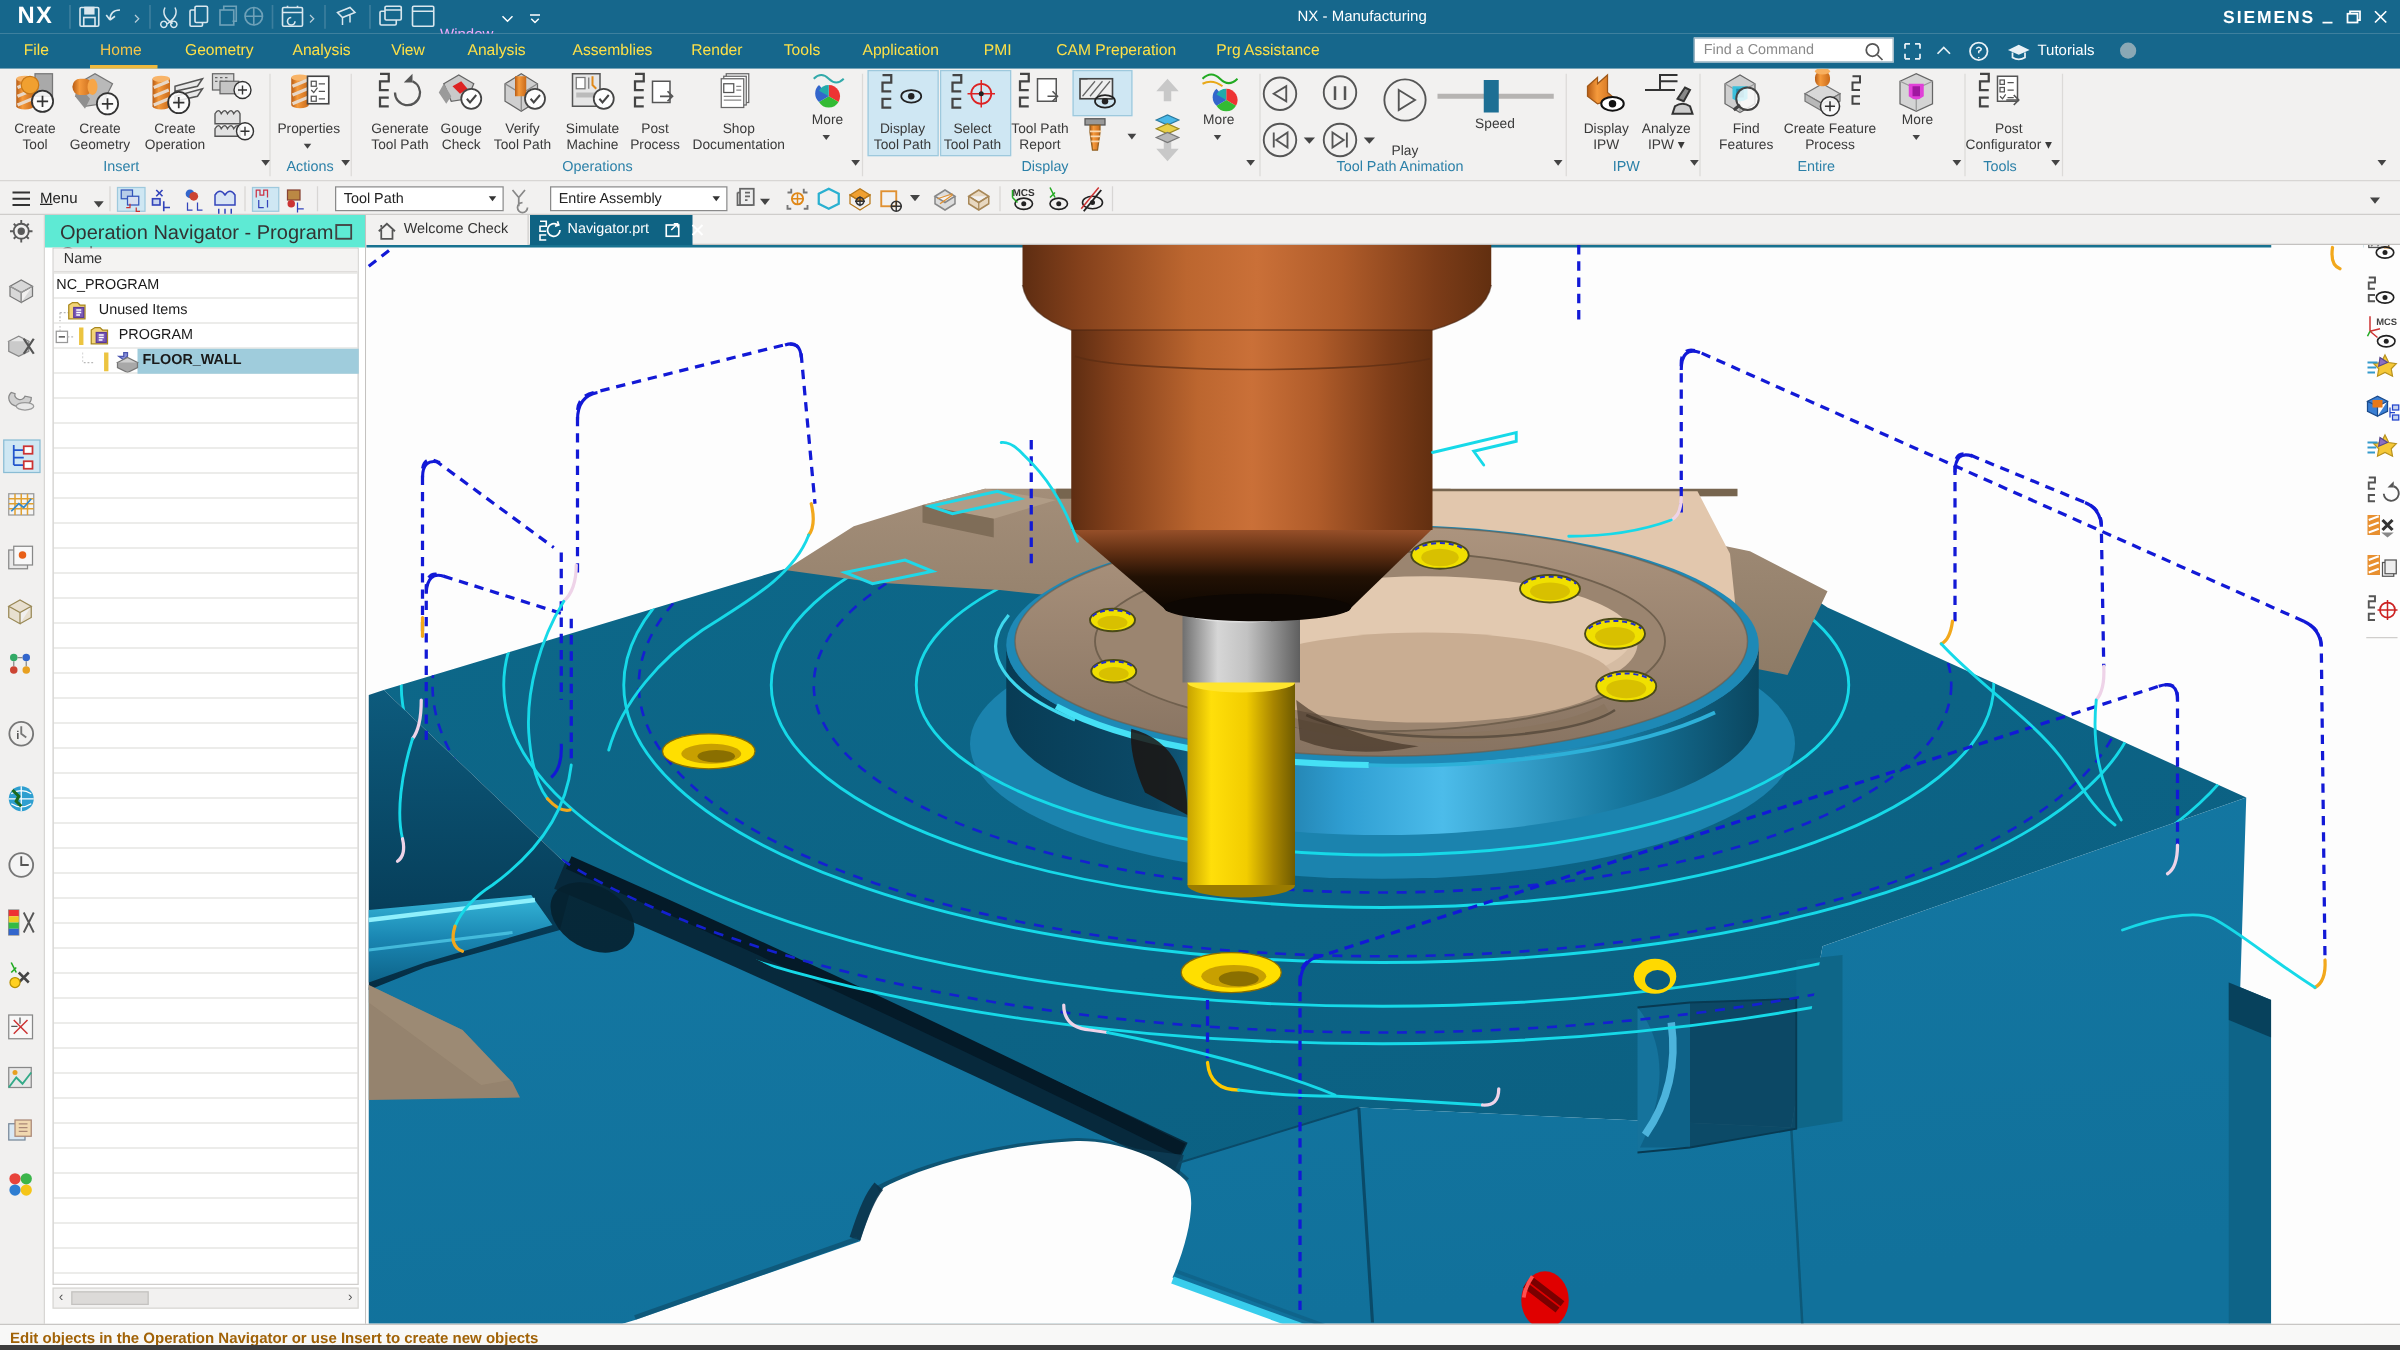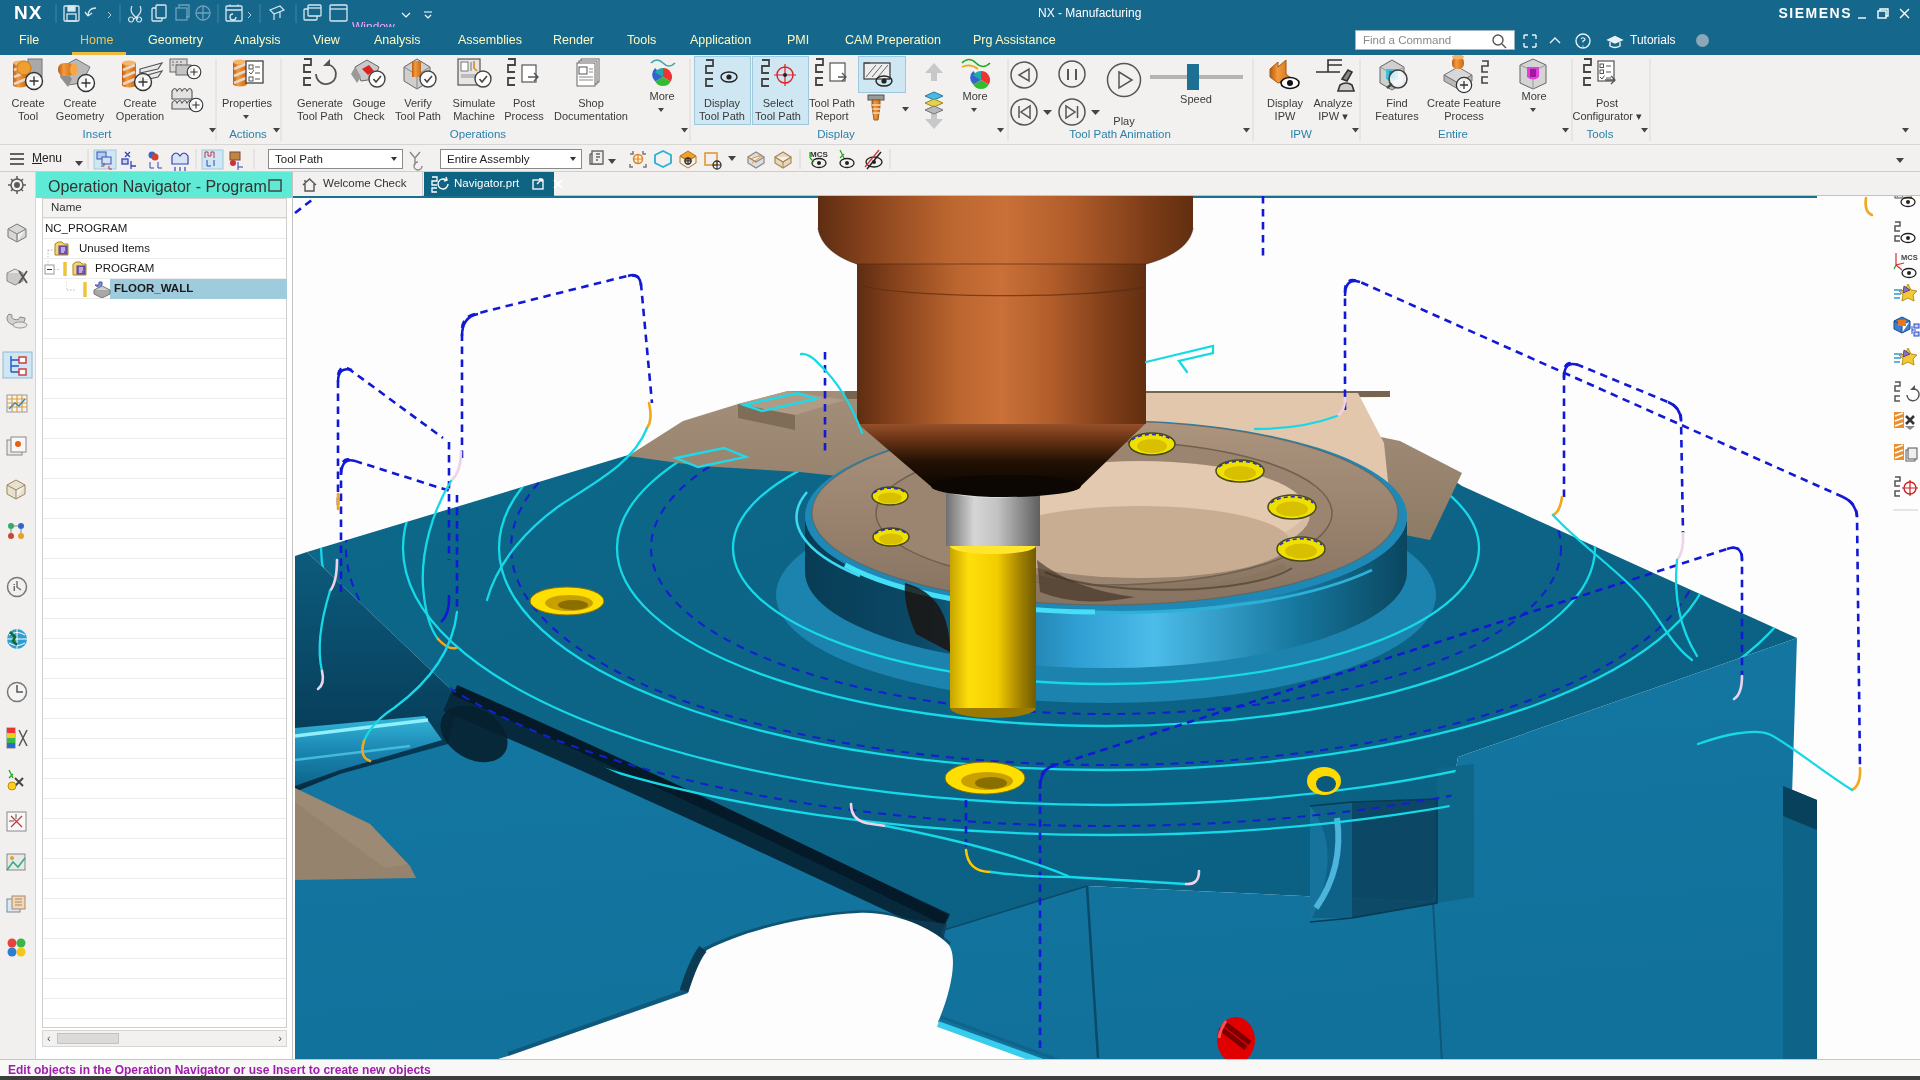--- a/index.html
+++ b/index.html
@@ -9,21 +9,21 @@
 
 
 #titlebar { position:absolute; left:0; top:0; width:1920px; height:27px; background:#16678c; color:#fff;padding-left:12px; }
 #nxlogo { position:absolute; left:14px; top:2px; font-weight:bold; font-size:19px; letter-spacing:1px; color:#fff; }
 .tbico { position:absolute; top:3px; color:#d7e6ee; }
 #titletext { position:absolute; left:1038px; top:6px; font-size:12px; color:#fff; }
 #siemens { position:absolute; right:68px; top:5px; font-weight:bold; font-size:14px; letter-spacing:1.5px; color:#fff; }
 
 
 #menubar { position:absolute; left:0; top:27px; width:1920px; height:28px; background:#16678c; }
-.menuitem { position:absolute; top:6px; font-size:12.5px; color:#fef9c3; }
+.menuitem { position:absolute; top:6px; font-size:12.5px; color:#fde047; }
 .menuitem.active { color:#f3c54a; }
 #homeunderline { position:absolute; left:72px; top:25px; width:54px; height:3px; background:#edb93e; }
 
 
 #ribbon { position:absolute; left:0; top:55px; width:1920px; height:90px; background:#f2f1f0; border-bottom:1px solid #d8d6d4; }
 .rlabel { position:absolute; font-size:11px; color:#3a3a3a; text-align:center; line-height:12.5px; }
 .glabel { position:absolute; top:73px; font-size:11.5px; color:#2b80a8; text-align:center; }
 .activebox { position:absolute; background:#cfe7f3; border:1px solid #9ec9dd; }
 .darr { position:absolute; width:0; height:0; border-left:3.5px solid transparent; border-right:3.5px solid transparent; border-top:4px solid #444; }
 
@@ -53,21 +53,21 @@
 #tab2 { position:absolute; left:131px; top:0; width:130px; height:24px; background:#0f6383; color:#fff; font-size:11.5px; padding:5px 0 0 30px; }
 
 
 #viewport { position:absolute; left:293px; top:196px; width:1598px; height:863px; background:#fff; }
 
 
 #rightstrip { position:absolute; left:1891px; top:196px; width:29px; height:863px; background:#fdfdfd; }
 
 
 #statusbar { position:absolute; left:0; top:1059px; width:1920px; height:21px; background:#f8f8f7; border-top:1px solid #c8c6c4; }
-#statustext { position:absolute; left:8px; top:3px; font-size:12px; font-weight:bold; color:#a21caf; }
+#statustext { position:absolute; left:8px; top:3px; font-size:12px; font-weight:bold; color:#a16207; }
 #statusdark { position:absolute; left:0; top:1076px; width:1920px; height:4px; background:#3d3d3d; }
 </style>
 </head>
 <body>
 <div id="app">
   <div id="titlebar">
     <div id="nxlogo">NX</div>
     <svg class="abs" style="left:48px;top:0" width="860" height="27" viewBox="0 0 860 27" fill="none" stroke="#d9e7ee" stroke-width="1.3">
       <line x1="8" y1="4" x2="8" y2="23" stroke="#3d7f9e"></line>
       <rect x="16" y="6" width="15" height="15" rx="1"></rect>

